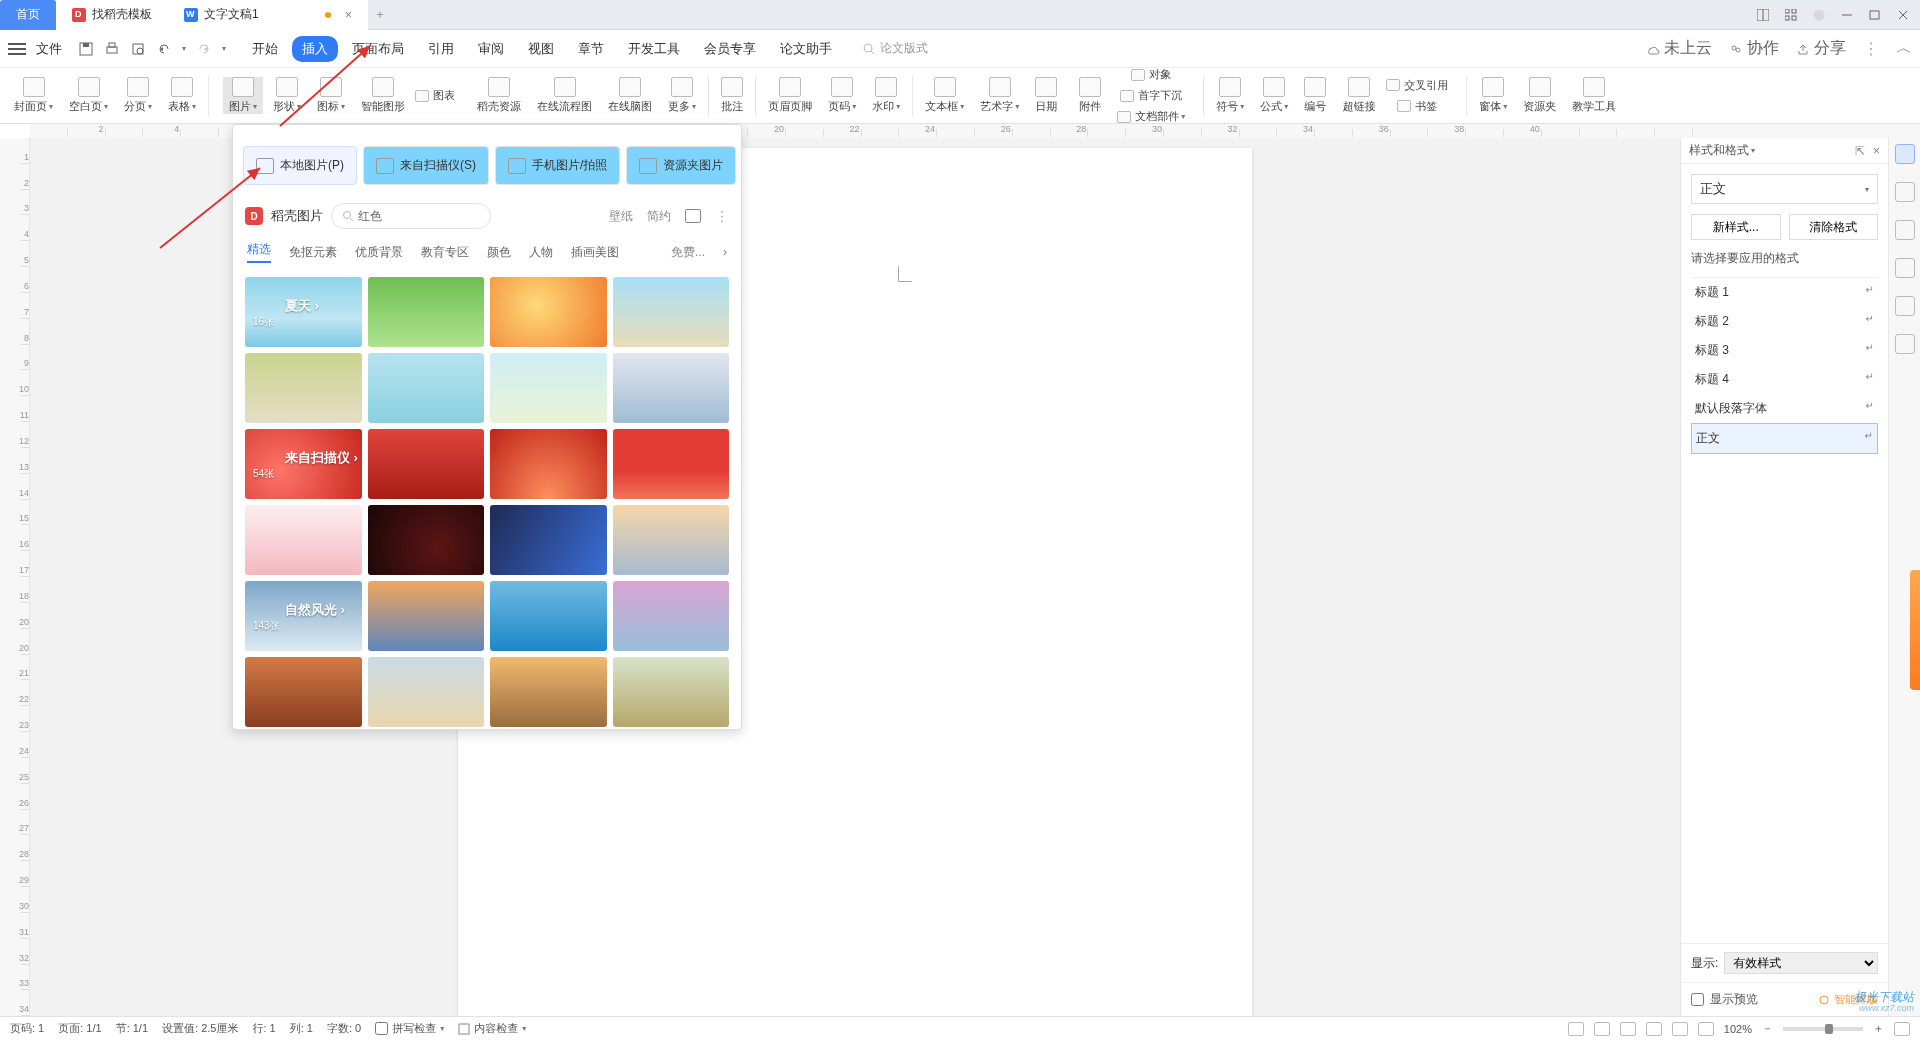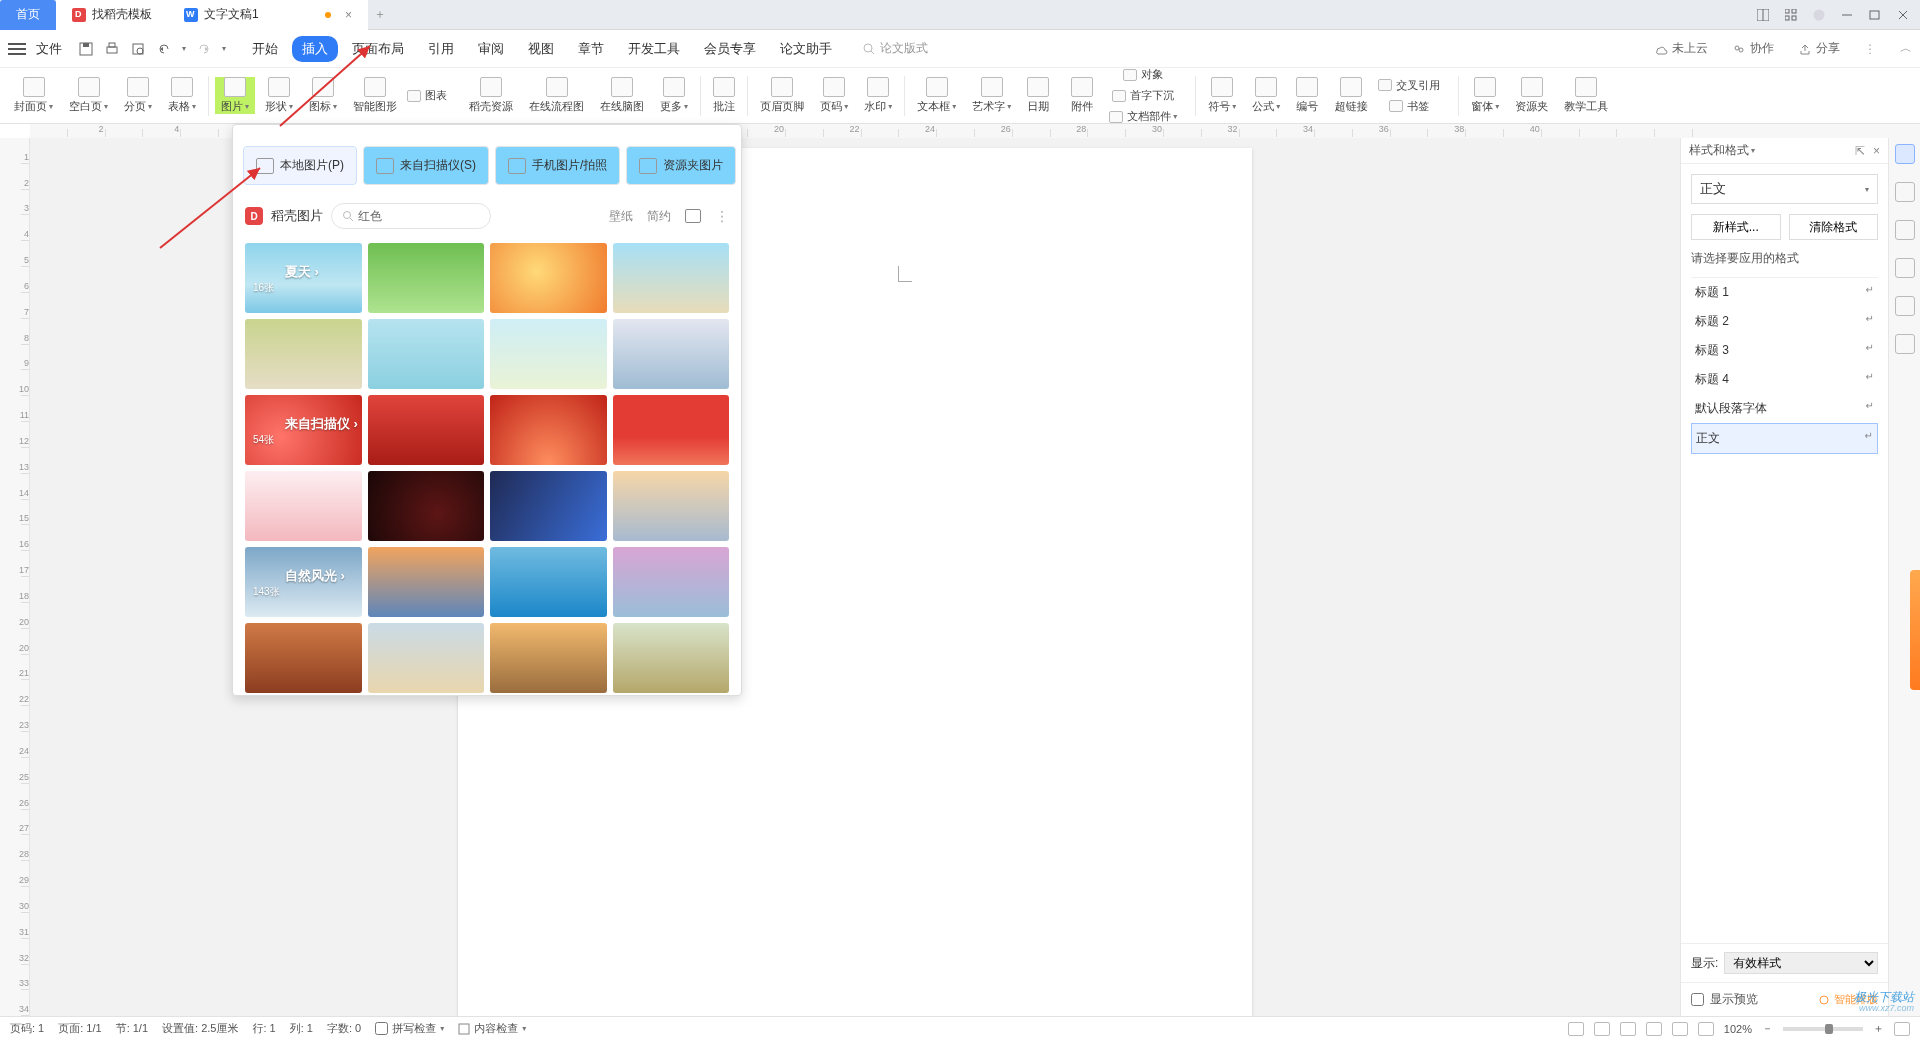--- a/index.html
+++ b/index.html
@@ -27,21 +27,21 @@
 .menu-left { display: flex; align-items: center; gap: 10px; }
 .hamburger { width: 18px; display: flex; flex-direction: column; gap: 3px; }
 .hamburger span { height: 2px; background: #555; }
 .menu-file { font-size: 13px; color: #333; margin-right: 6px; }
 .qat { display: flex; gap: 10px; align-items: center; color: #555; }
 .qat .ic { width: 16px; height: 16px; display: inline-block; }
 .menu-tabs { display: flex; gap: 4px; margin-left: 14px; }
 .menu-tab { padding: 4px 10px; font-size: 13px; color: #333; border-radius: 10px; }
 .menu-tab.active { background: #2f7cf6; color: #fff; }
 .menu-search { display: flex; align-items: center; gap: 4px; color: #999; margin-left: 18px; }
-.menu-right { margin-left: auto; display: flex; gap: 24px; align-items: center; color: #666; font-size: 12px; text-align: right; }
+.menu-right { margin-left: auto; display: flex; gap: 17px; align-items: center; color: #666; font-size: 16px; text-align: right; }
 .menu-right .lnk { display: flex; align-items: center; gap: 4px; }
 
 
 .ribbon { height: 56px; display: flex; align-items: center; padding: 0 8px; gap: 4px; border-bottom: 1px solid #e2e2e2; background: #fff; overflow: hidden; }
 .rgrp { display: flex; flex-direction: column; align-items: center; justify-content: center; padding: 0 6px; gap: 2px; color: #444; min-width: 34px;}
 .rgrp .ic { width: 22px; height: 20px; border: 1px solid #bbb; border-radius: 2px; background: #fafafa; }
 .rgrp .lbl { font-size: 11px; white-space: nowrap; display: flex; align-items: center; gap: 2px;}
 .rsep { width: 1px; height: 40px; background: #e8e8e8; margin: 0 2px; }
 .rgrp.small { flex-direction: row; min-width: auto; gap: 4px; padding: 2px 6px;}
 .rstack { display: flex; flex-direction: column; gap: 2px; }
@@ -290,21 +290,21 @@
     </div>
     <div class="rgrp">
       <div class="ic"></div>
       <div class="lbl">分页 <span class="caret">▾</span></div>
     </div>
     <div class="rgrp">
       <div class="ic"></div>
       <div class="lbl">表格 <span class="caret">▾</span></div>
     </div>
     <div class="rsep"></div>
-    <div class="rgrp" style="background: #bef264;">
+    <div class="rgrp" style="background: #e5e5e5; margin-left: 8px;">
       <div class="ic"></div>
       <div class="lbl">图片 <span class="caret">▾</span></div>
     </div>
     <div class="rgrp">
       <div class="ic"></div>
       <div class="lbl">形状 <span class="caret">▾</span></div>
     </div>
     <div class="rgrp">
       <div class="ic"></div>
       <div class="lbl">图标 <span class="caret">▾</span></div>
@@ -557,20 +557,31 @@
         </svg>
       <span style="margin-left:4px;color:#666;">红色</span>
     </div>
     <div class="dd-quick">
       <span>壁纸</span>
       <span>简约</span>
       <span class="cam"></span>
       <span class="dd-more">⋮</span>
     </div>
   </div>
+  <div class="dd-cats" id="dd-cats">
+      <span class="cat active">精选</span>
+      <span class="cat">免抠元素</span>
+      <span class="cat">优质背景</span>
+      <span class="cat">教育专区</span>
+      <span class="cat">颜色</span>
+      <span class="cat">人物</span>
+      <span class="cat">插画美图</span>
+      <span class="cat more-r">免费...</span>
+      <span style="color: rgb(136, 136, 136);">›</span>
+    </div>
   <div class="dd-grid" id="dd-grid">
       <div class="thumb t-sky">
         <div class="ttl">夏天 ›</div>
         <div class="sub">16张</div>
       </div>
       <div class="thumb t-green"></div>
       <div class="thumb t-orange"></div>
       <div class="thumb t-beach"></div>
       <div class="thumb t-woman"></div>
       <div class="thumb t-drink"></div>

